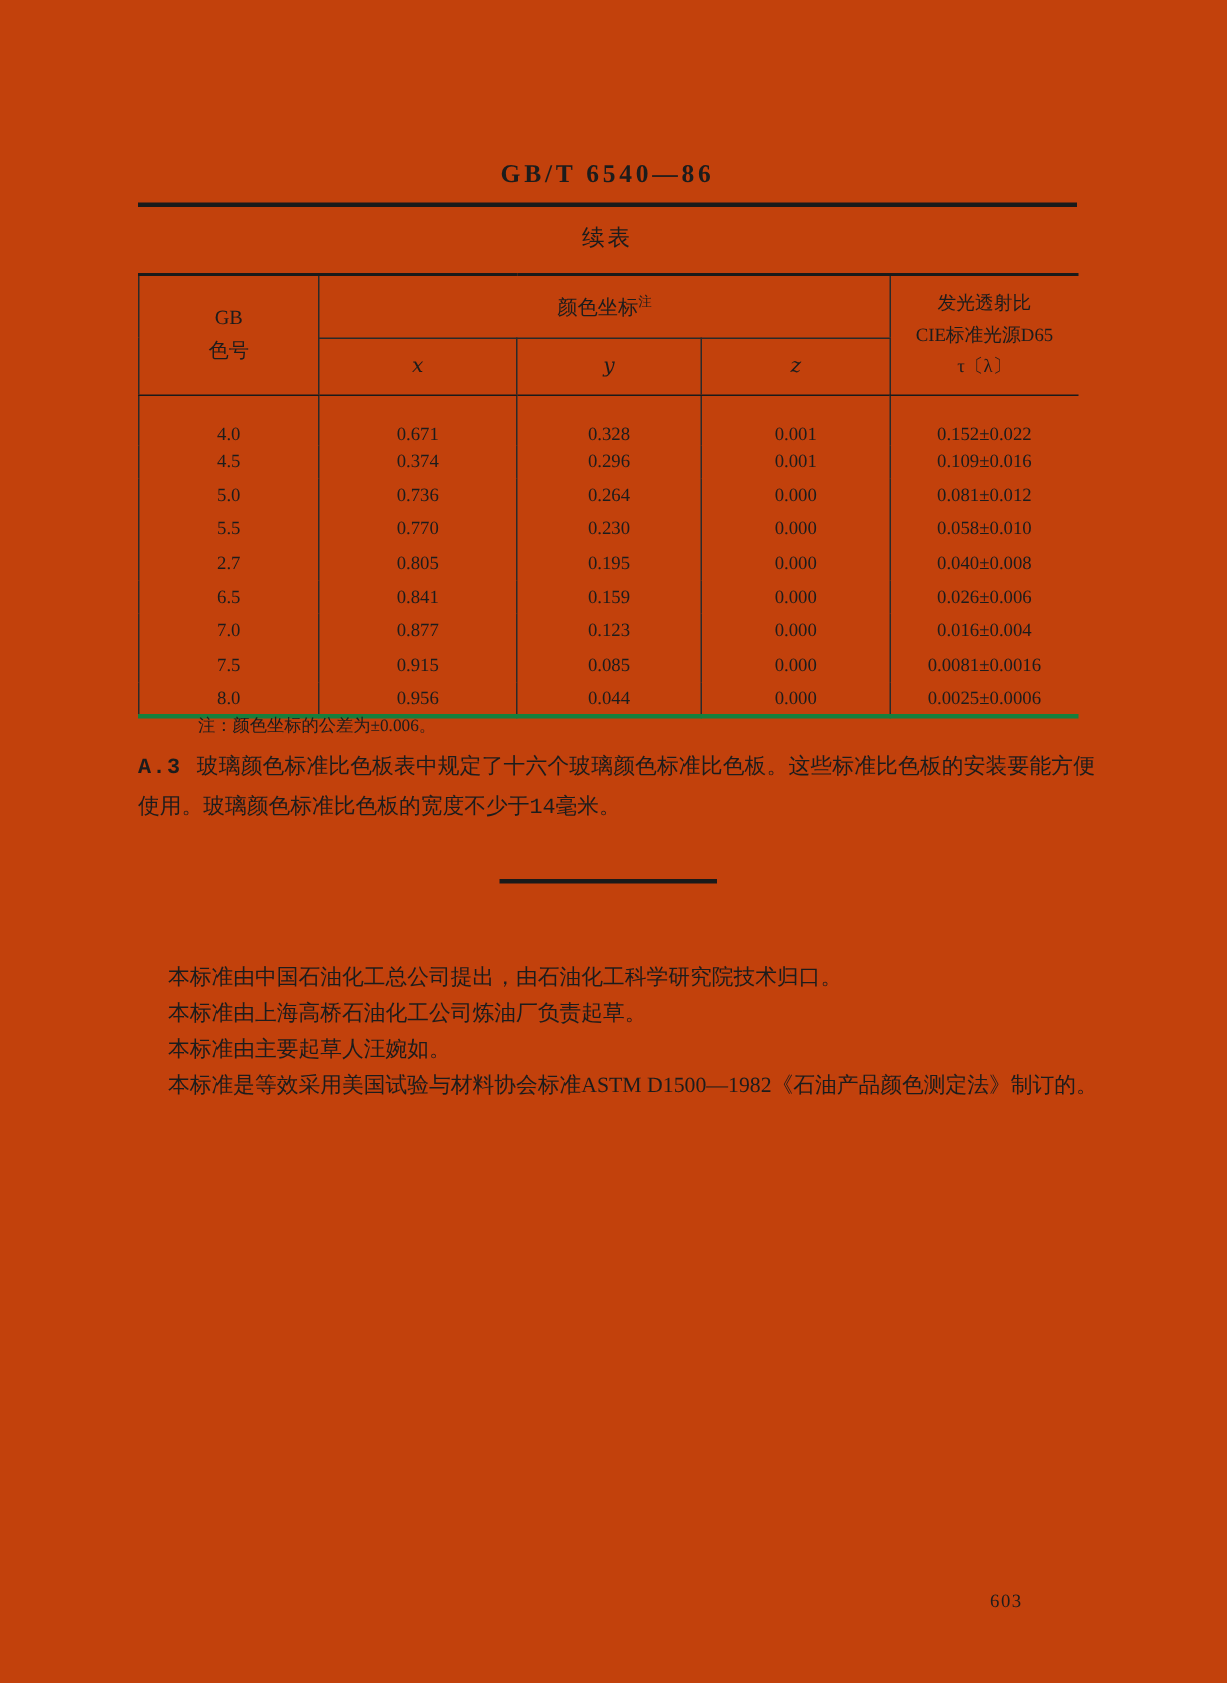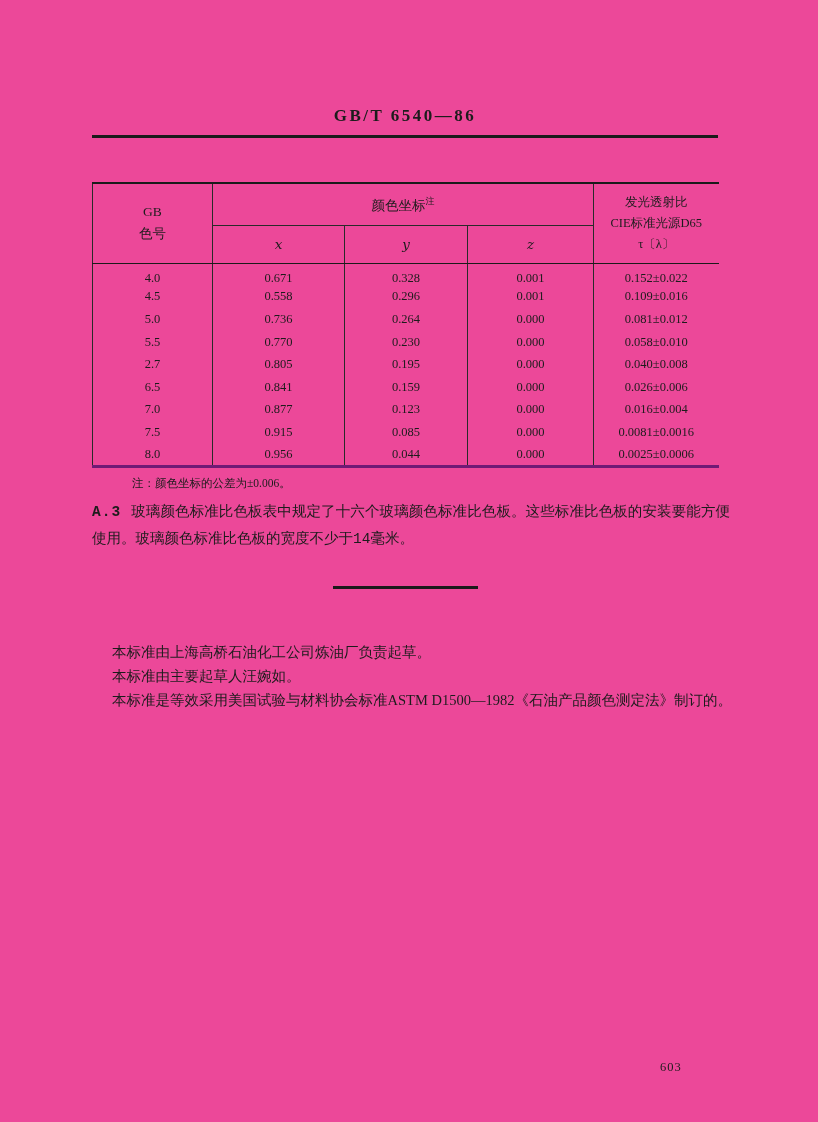--- a/index.html
+++ b/index.html
@@ -1,20 +1,20 @@
 <!DOCTYPE html>
 <html><head>
 <meta charset="utf-8">
 <style>
   * { margin:0; padding:0; box-sizing:border-box; }
   html,body { background:#e8e8e8; }
   .page {
     position:relative;
     width:818px; height:1122px;
-    background:#ec4899;
+    background:#c2410c;
     color:#1c1c1c;
     font-family:"Liberation Serif","DejaVu Serif",serif;
     margin:0 auto;
     overflow:hidden;
   }
   .doc-code {
     position:absolute; left:92px; top:106px; width:626px;
     text-align:center; font-weight:bold; font-size:17px;
     letter-spacing:2.5px;
   }
@@ -23,38 +23,38 @@
     background:#1a1a1a;
   }
   .continued-label {
     position:absolute; left:92px; top:149px; width:626px;
     text-align:center; font-size:15px; letter-spacing:2px;
   }
   .std-table {
     position:absolute; left:92px; top:182px; width:626px;
     border-collapse:collapse; table-layout:fixed;
     border-top:2px solid #1a1a1a;
-    border-bottom:3px solid #701a75;
+    border-bottom:3px solid #15803d;
     border-left:1px solid #2a2a2a;
     font-size:12.5px;
   }
   .std-table th, .std-table td {
     text-align:center; vertical-align:middle;
     font-weight:normal;
   }
   .v-line { border-left:1px solid #2a2a2a; }
   .hdr-sep { border-bottom:1.5px solid #1a1a1a; }
   .grp-sep { border-bottom:1px solid #2a2a2a; }
   .th-gb { height:80px; font-size:13.5px; line-height:22px; }
   .th-coords { height:42px; font-size:13.5px;margin-left:36px; }
   .th-coords sup { font-size:9px; }
   .th-xyz { height:38px; font-style:italic; font-size:13.5px; font-family:"DejaVu Serif","Liberation Serif",serif; }
   .th-tau { font-size:12.5px; line-height:21px; }
   .std-table tbody td { height:22.6px; }
-  .std-table tbody tr:first-child td { padding-top:7px;text-align:center; }
+  .std-table tbody tr:first-child td { padding-top:18px;text-align:center; }
   .table-footnote {
     position:absolute; left:132px; top:476px;
     font-size:11.5px;
   }
   .section-a3 {
     position:absolute; left:92px; top:499px; width:638px;
     font-size:14.5px; line-height:27px; text-align:justify;font-family:Liberation Mono, monospace;
   }
   .section-a3 .a3-label { font-weight:bold; letter-spacing:1px; margin-right:10px; }
   .mid-rule {
@@ -71,20 +71,21 @@
     font-size:12.5px; letter-spacing:1px;
   }
 </style>
 </head>
 <body>
 
 <div class="page">
 
   <div class="doc-code">GB/T 6540—86</div>
   <div class="top-rule"></div>
+  <div class="continued-label">续表</div>
 
   <table class="std-table">
     <colgroup>
       <col style="width:120px">
         <col style="width:132px">
         <col style="width:123px">
         <col style="width:126px">
         <col style="width:125px">
     </colgroup>
     <thead>
@@ -111,21 +112,21 @@
     <tbody>
       <tr>
         <td>4.0</td>
         <td class="v-line">0.671</td>
         <td class="v-line">0.328</td>
         <td class="v-line">0.001</td>
         <td class="v-line">0.152±0.022</td>
       </tr>
       <tr>
         <td>4.5</td>
-        <td class="v-line">0.558</td>
+        <td class="v-line">0.374</td>
         <td class="v-line">0.296</td>
         <td class="v-line">0.001</td>
         <td class="v-line">0.109±0.016</td>
       </tr>
       <tr>
         <td>5.0</td>
         <td class="v-line">0.736</td>
         <td class="v-line">0.264</td>
         <td class="v-line">0.000</td>
         <td class="v-line">0.081±0.012</td>
@@ -177,20 +178,21 @@
 
   <div class="table-footnote">注：颜色坐标的公差为±0.006。</div>
 
   <div class="section-a3">
     <span class="a3-label">A.3</span><span>玻璃颜色标准比色板表中规定了十六个玻璃颜色标准比色板。这些标准比色板的安装要能方便使用。玻璃颜色标准比色板的宽度不少于14毫米。</span>
   </div>
 
   <div class="mid-rule"></div>
 
   <div class="appendix">
+    <div>本标准由中国石油化工总公司提出，由石油化工科学研究院技术归口。</div>
     <div>本标准由上海高桥石油化工公司炼油厂负责起草。</div>
     <div>本标准由主要起草人汪婉如。</div>
     <div>本标准是等效采用美国试验与材料协会标准ASTM D1500—1982《石油产品颜色测定法》制订的。</div>
   </div>
 
   <div class="page-number">603</div>
 
 </div>
 
 </body></html>

